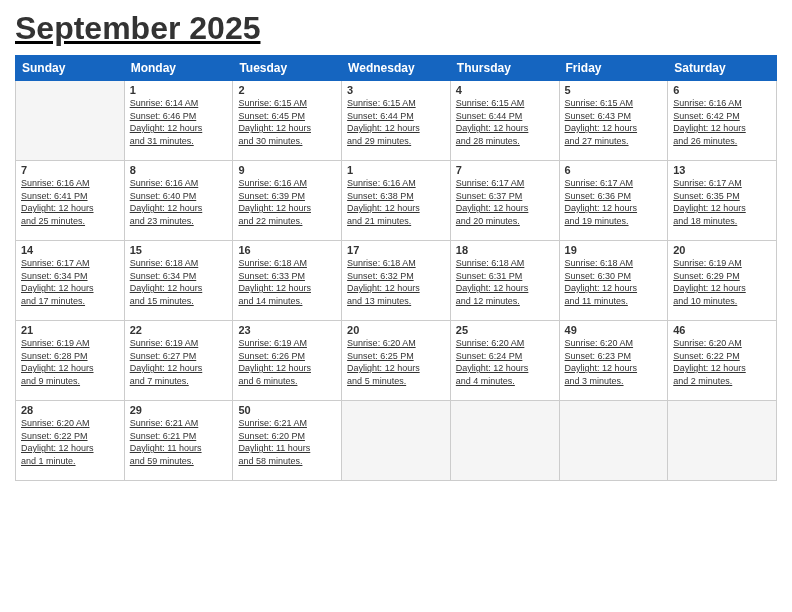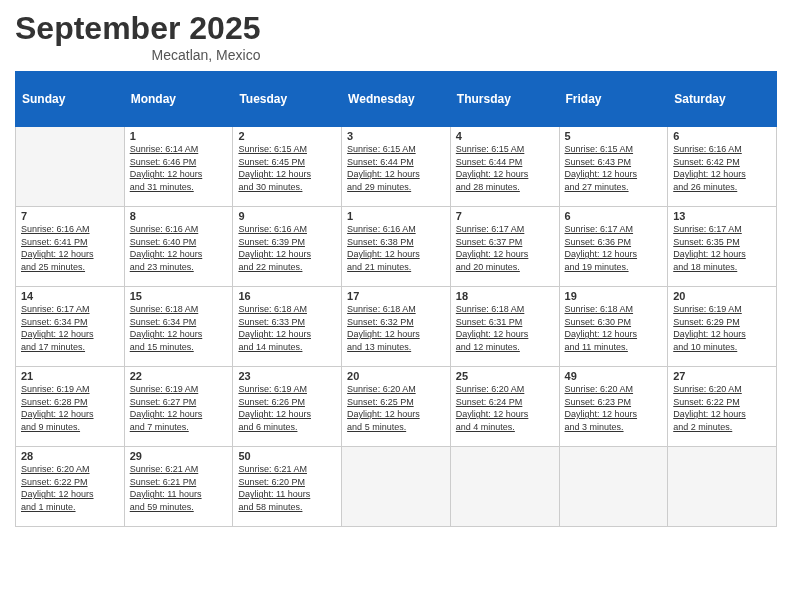--- a/index.html
+++ b/index.html
@@ -41,41 +41,41 @@
       font-size: 18px;
       font-weight: bold;
       color: #1565c0;
     }
     .logo-icon {
       width: 28px;
       height: 28px;
       margin-right: 2px;
     }
     .title-block {
-      text-align: right;
+      text-decoration: underline;
     }
     .month-title {
       font-size: 32px;
       font-weight: bold;
       color: #333;
     }
     .subtitle {
       font-size: 14px;
       color: #555;
     }
     .calendar {
       width: 100%;
       border-collapse: collapse;
       table-layout: fixed;
     }
     .calendar th {
       background: #1565c0;
       color: #fff;
       text-align: left;
-      padding: 20px 6px;
+      padding: 5px 6px;
       font-size: 12px;
       font-weight: bold;
       border: 1px solid #1565c0;
     }
     .calendar td {
       border: 1px solid #ccc;
       vertical-align: top;
       padding: 3px 5px;
       font-size: 9.5px;
       color: #333;
@@ -99,21 +99,20 @@
       text-decoration: underline;
     }
   </style>
 </head>
 <body>
 
 <div class="page">
   <div class="header">
     <div class="title-block">
       <div class="month-title">September 2025</div>
-      <div class="subtitle">Mecatlan, Mexico</div>
     </div>
   </div>
 
   <table class="calendar">
     <thead>
       <tr>
       <th>Sunday</th>
           <th>Monday</th>
           <th>Tuesday</th>
           <th>Wednesday</th>
@@ -307,21 +306,21 @@
 and 4 minutes.</div>
           </td>
           <td>
             <span class="day-number">49</span>
             <div class="day-info" style="white-space: pre-line;">Sunrise: 6:20 AM
 Sunset: 6:23 PM
 Daylight: 12 hours
 and 3 minutes.</div>
           </td>
           <td>
-            <span class="day-number">27</span>
+            <span class="day-number">46</span>
             <div class="day-info" style="white-space: pre-line;">Sunrise: 6:20 AM
 Sunset: 6:22 PM
 Daylight: 12 hours
 and 2 minutes.</div>
           </td>
         </tr>
         <tr>
           <td>
             <span class="day-number">28</span>
             <div class="day-info" style="white-space: pre-line;">Sunrise: 6:20 AM

